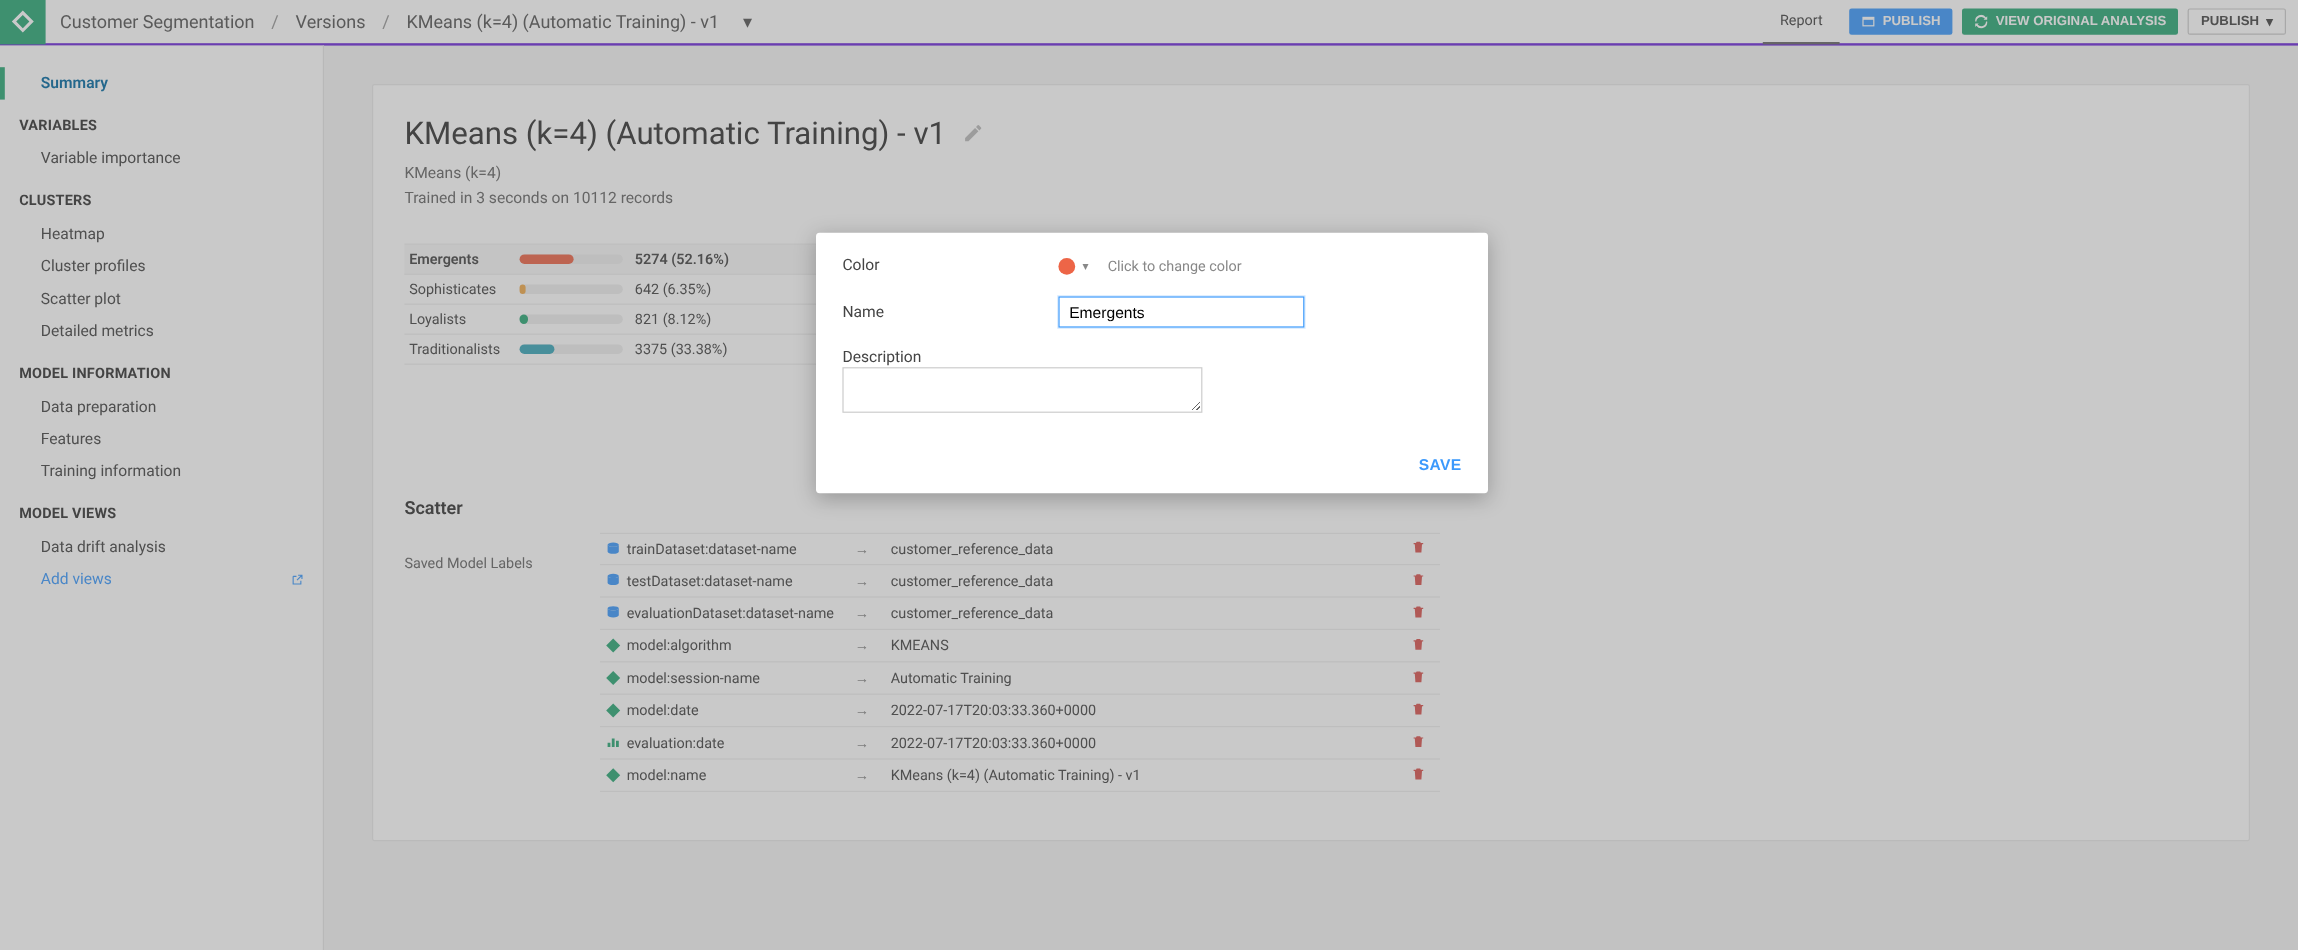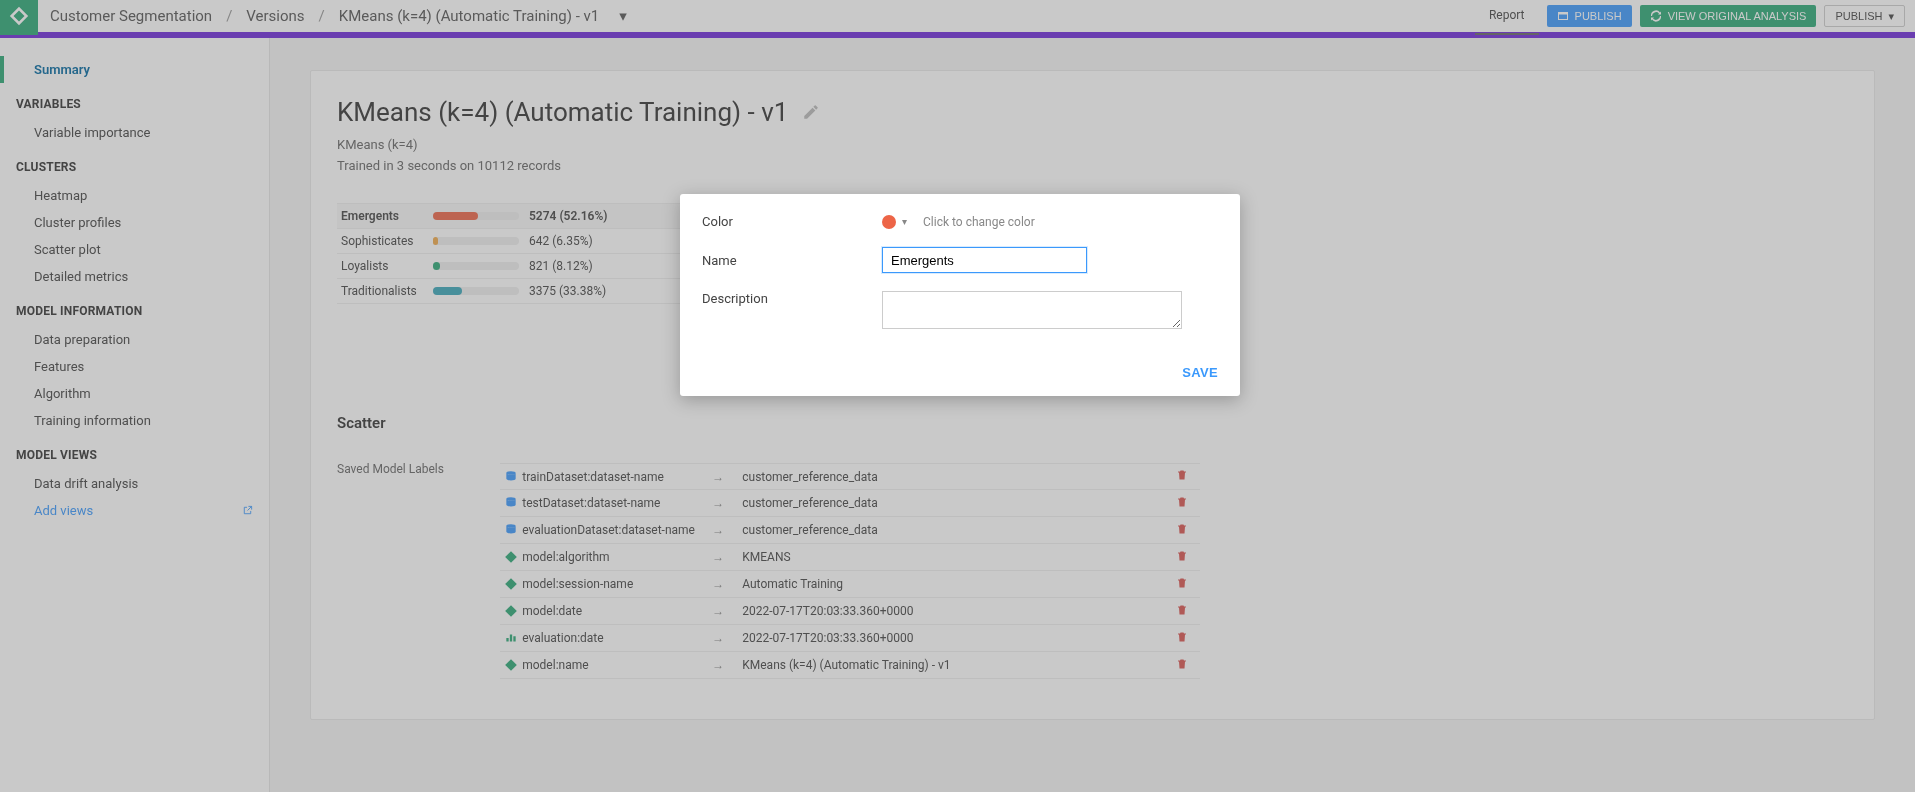--- a/index.html
+++ b/index.html
@@ -10,21 +10,21 @@
     background: #f5f5f5;
     width: 1915px;
     height: 792px;
     overflow: hidden;
     position: relative;
   }
   
   .topbar {
     height: 38px;
     background: #fff;
-    border-bottom: 6px solid #6d28d9;
+    border-bottom: 2px solid #6d28d9;
     display: flex;
     align-items: center;
     padding: 0;
   }
   .logo-box {
     width: 38px; height: 38px;
     background: #2aa876;
     display: flex; align-items: center; justify-content: center;
   }
   .logo-box svg { width: 22px; height: 22px; }
@@ -55,21 +55,21 @@
     border-bottom: 2px solid #666;
     cursor:pointer;
   }
   .btn {
     height: 22px;
     display:flex;
     align-items:center;
     gap:6px;
     padding: 0 10px;
     font-size: 11px;
-    font-weight: 400;
+    font-weight: 700;
     border-radius: 2px;
     cursor:pointer;
     border:none;
   }
   .btn-publish { background:#3b99fc; color:#fff; }
   .btn-view-orig { background:#2aa876; color:#fff; }
   .btn-actions { background:#fff; border:1px solid #ccc; color:#444; }
   .btn svg { width:12px;height:12px; }
 
   
@@ -138,21 +138,21 @@
   .cluster-row { display:flex; align-items:center; gap:10px; height:25px; border-bottom:1px solid #eee; padding:0 4px;}
   .cluster-row.active { font-weight:600; background:#f8f8f8;}
   .cluster-row .name { width: 82px; font-size:12px; color:#444;}
   .cluster-row .bar { flex:0 0 86px; height:8px; background:#eee; border-radius:4px; position:relative;}
   .cluster-row .bar .fill { position:absolute; left:0; top:0; bottom:0; border-radius:4px;}
   .cluster-row .val { font-size:12px; color:#444; flex:1;}
 
   
   .meta-title { font-size:15px; font-weight:600; margin-top:110px; color:#333;}
   .meta-sub { font-size:12px; color:#666; margin-top:30px; width:160px; display:inline-block; vertical-align:top;}
-  .meta-table { display:inline-block; width: 700px; vertical-align:top; margin-top:31px;}
+  .meta-table { display:inline-block; width: 700px; vertical-align:top; margin-top:12px;}
   .meta-row { display:flex; align-items:center; height:27px; border-bottom:1px solid #eee;}
   .meta-row:first-child{border-top:1px solid #eee;}
   .meta-row .icon { width:22px; display:flex; justify-content:center;}
   .meta-row .k { flex:0 0 190px; font-size:12px; color:#444;}
   .meta-row .arrow { width:30px; color:#888; font-size:12px;}
   .meta-row .v { flex:1; font-size:12px; color:#444; white-space:nowrap; overflow:hidden; text-overflow:ellipsis;}
   .meta-row .del { width:24px; color:#d9534f; cursor:pointer; font-size:12px;}
 
   
   .overlay {
@@ -245,21 +245,20 @@
   <div class="side-sec-title">VARIABLES</div>
   <div class="side-item">Variable importance</div>
   <div class="side-sec-title">CLUSTERS</div>
   <div class="side-item">Heatmap</div>
   <div class="side-item">Cluster profiles</div>
   <div class="side-item">Scatter plot</div>
   <div class="side-item">Detailed metrics</div>
   <div class="side-sec-title">MODEL INFORMATION</div>
   <div class="side-item">Data preparation</div>
   <div class="side-item">Features</div>
-  <div class="side-item">Algorithm</div>
   <div class="side-item">Training information</div>
   <div class="side-sec-title">MODEL VIEWS</div>
   <div class="side-item">Data drift analysis</div>
   <div class="side-item link">
     <span>Add views</span>
     <svg viewBox="0 0 24 24">
         <path fill="none" stroke="#3b99fc" stroke-width="2" d="M14 3h7v7M21 3l-9 9M5 5h6M5 5v14h14v-6"></path>
       </svg>
   </div>
 </div>
@@ -427,21 +426,21 @@
         </span>
         <span class="color-hint">Click to change color</span>
       </div>
     </div>
     <div class="form-row">
       <div class="label">Name</div>
       <div class="control">
         <input type="text" value="Emergents" style="">
       </div>
     </div>
-    <div class="form-row" style="align-items:flex-start;">
+    <div class="form-row" style="align-items:flex-start;flex-direction:column;">
       <div class="label">Description</div>
       <div class="control">
         <textarea value="" style=""></textarea>
       </div>
     </div>
   </div>
   <div class="modal-footer">
     <button class="btn-save">SAVE</button>
   </div>
 </div>

